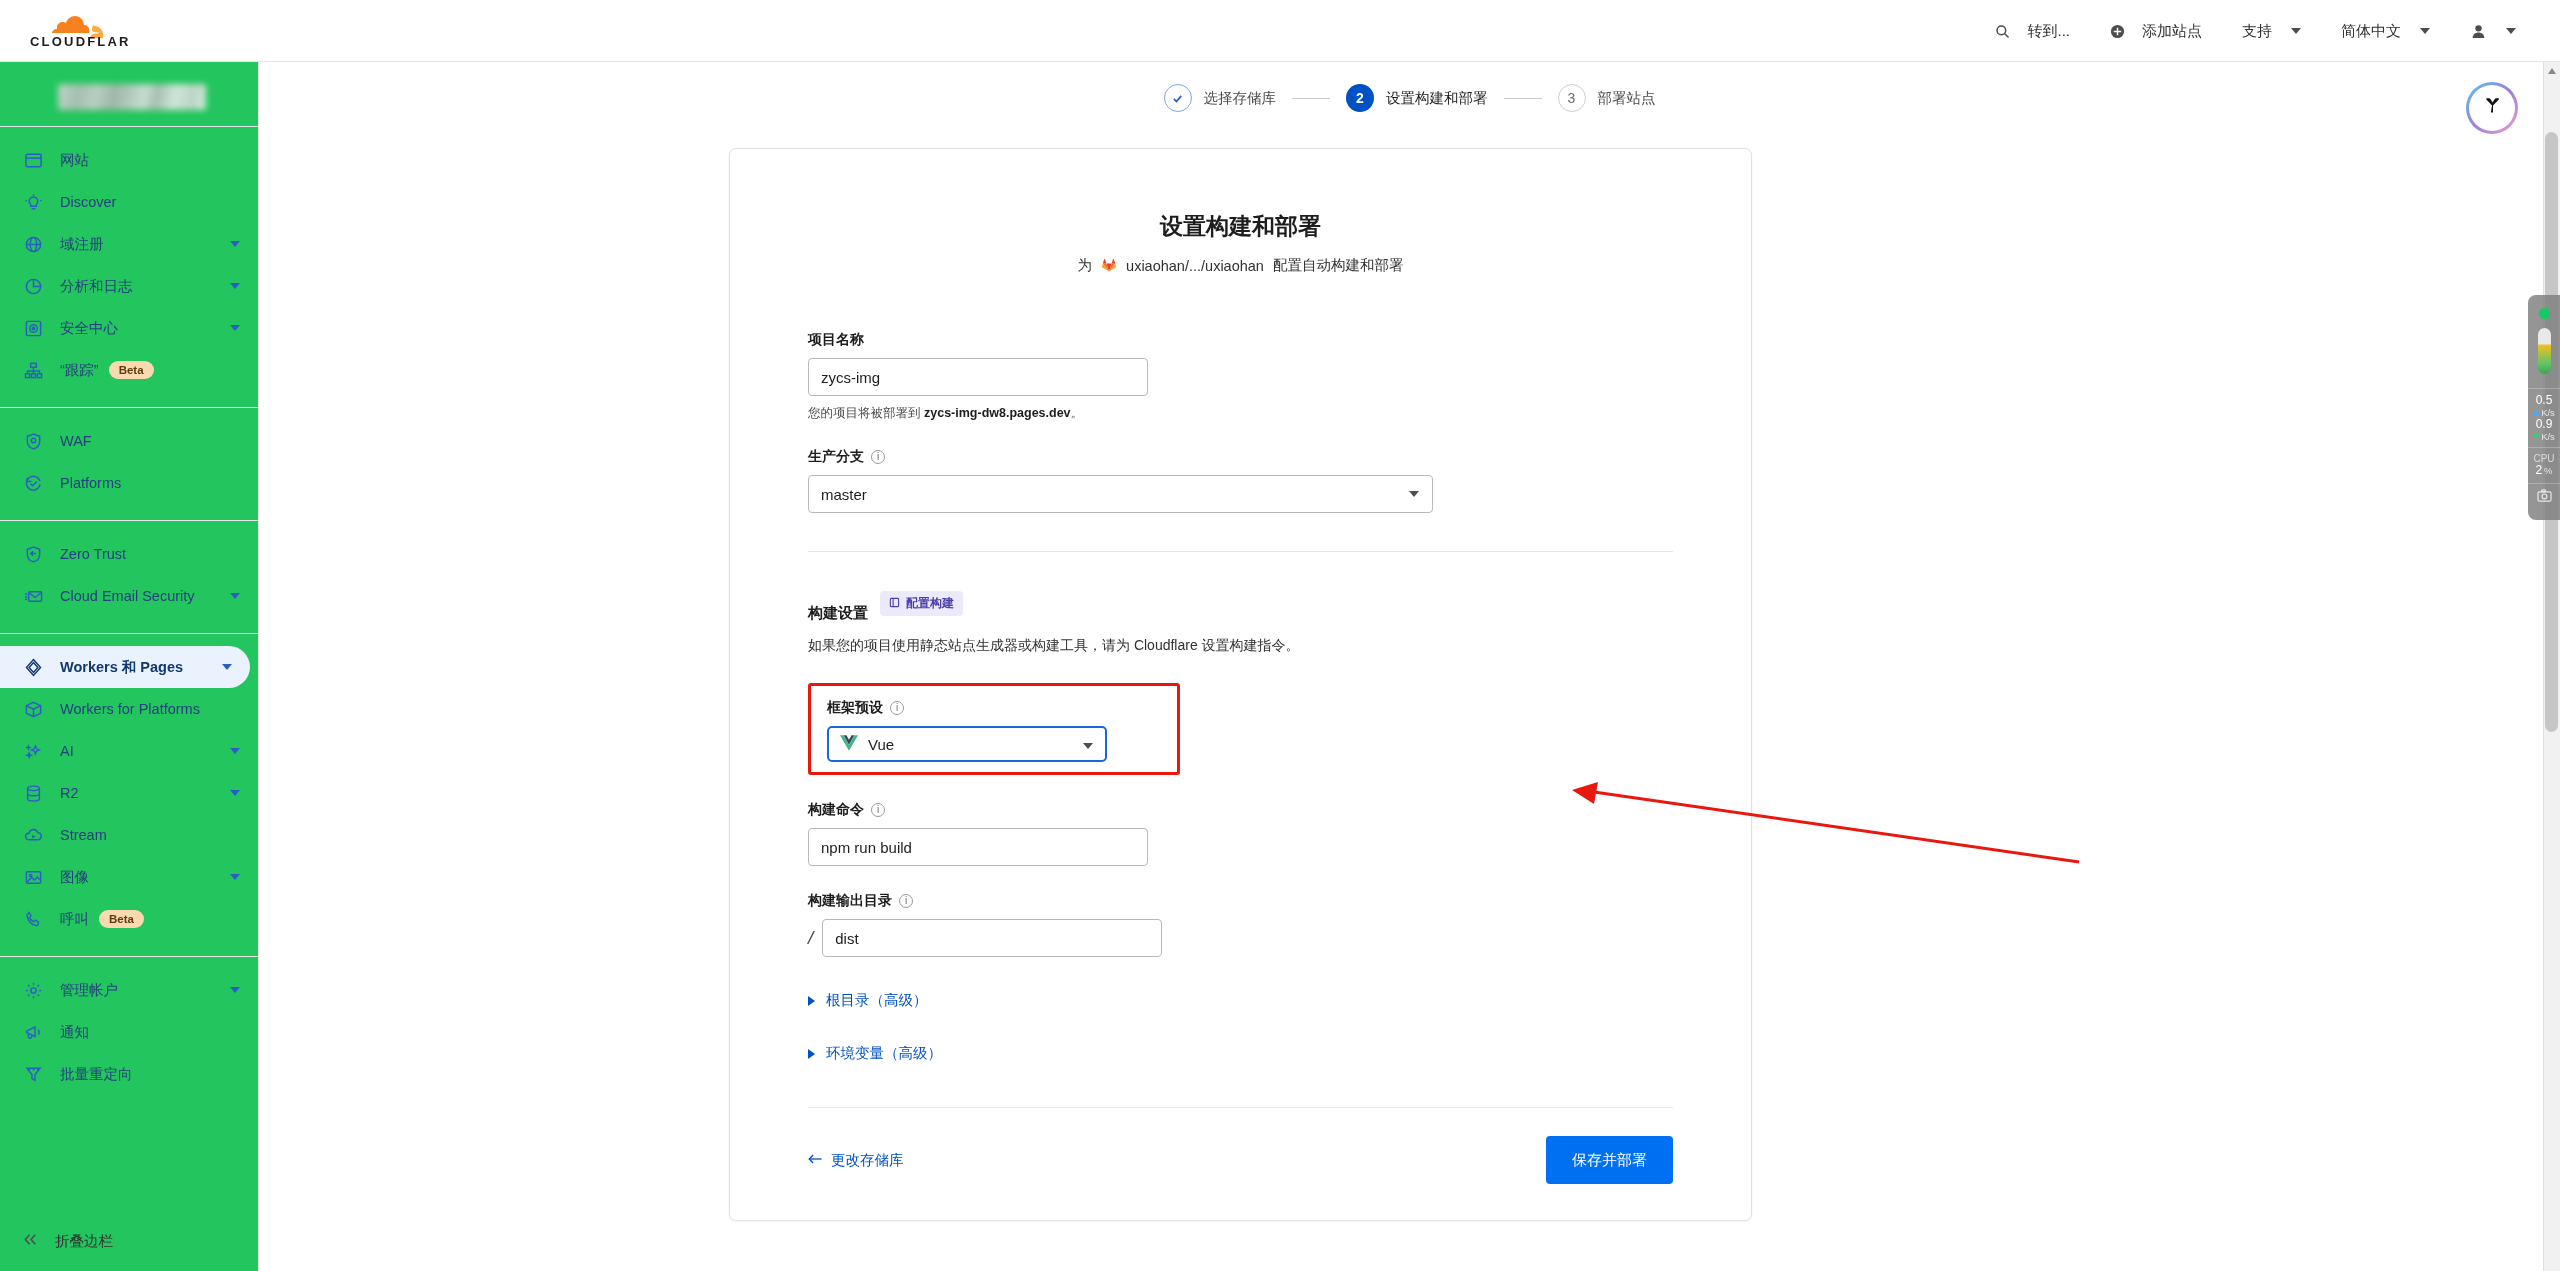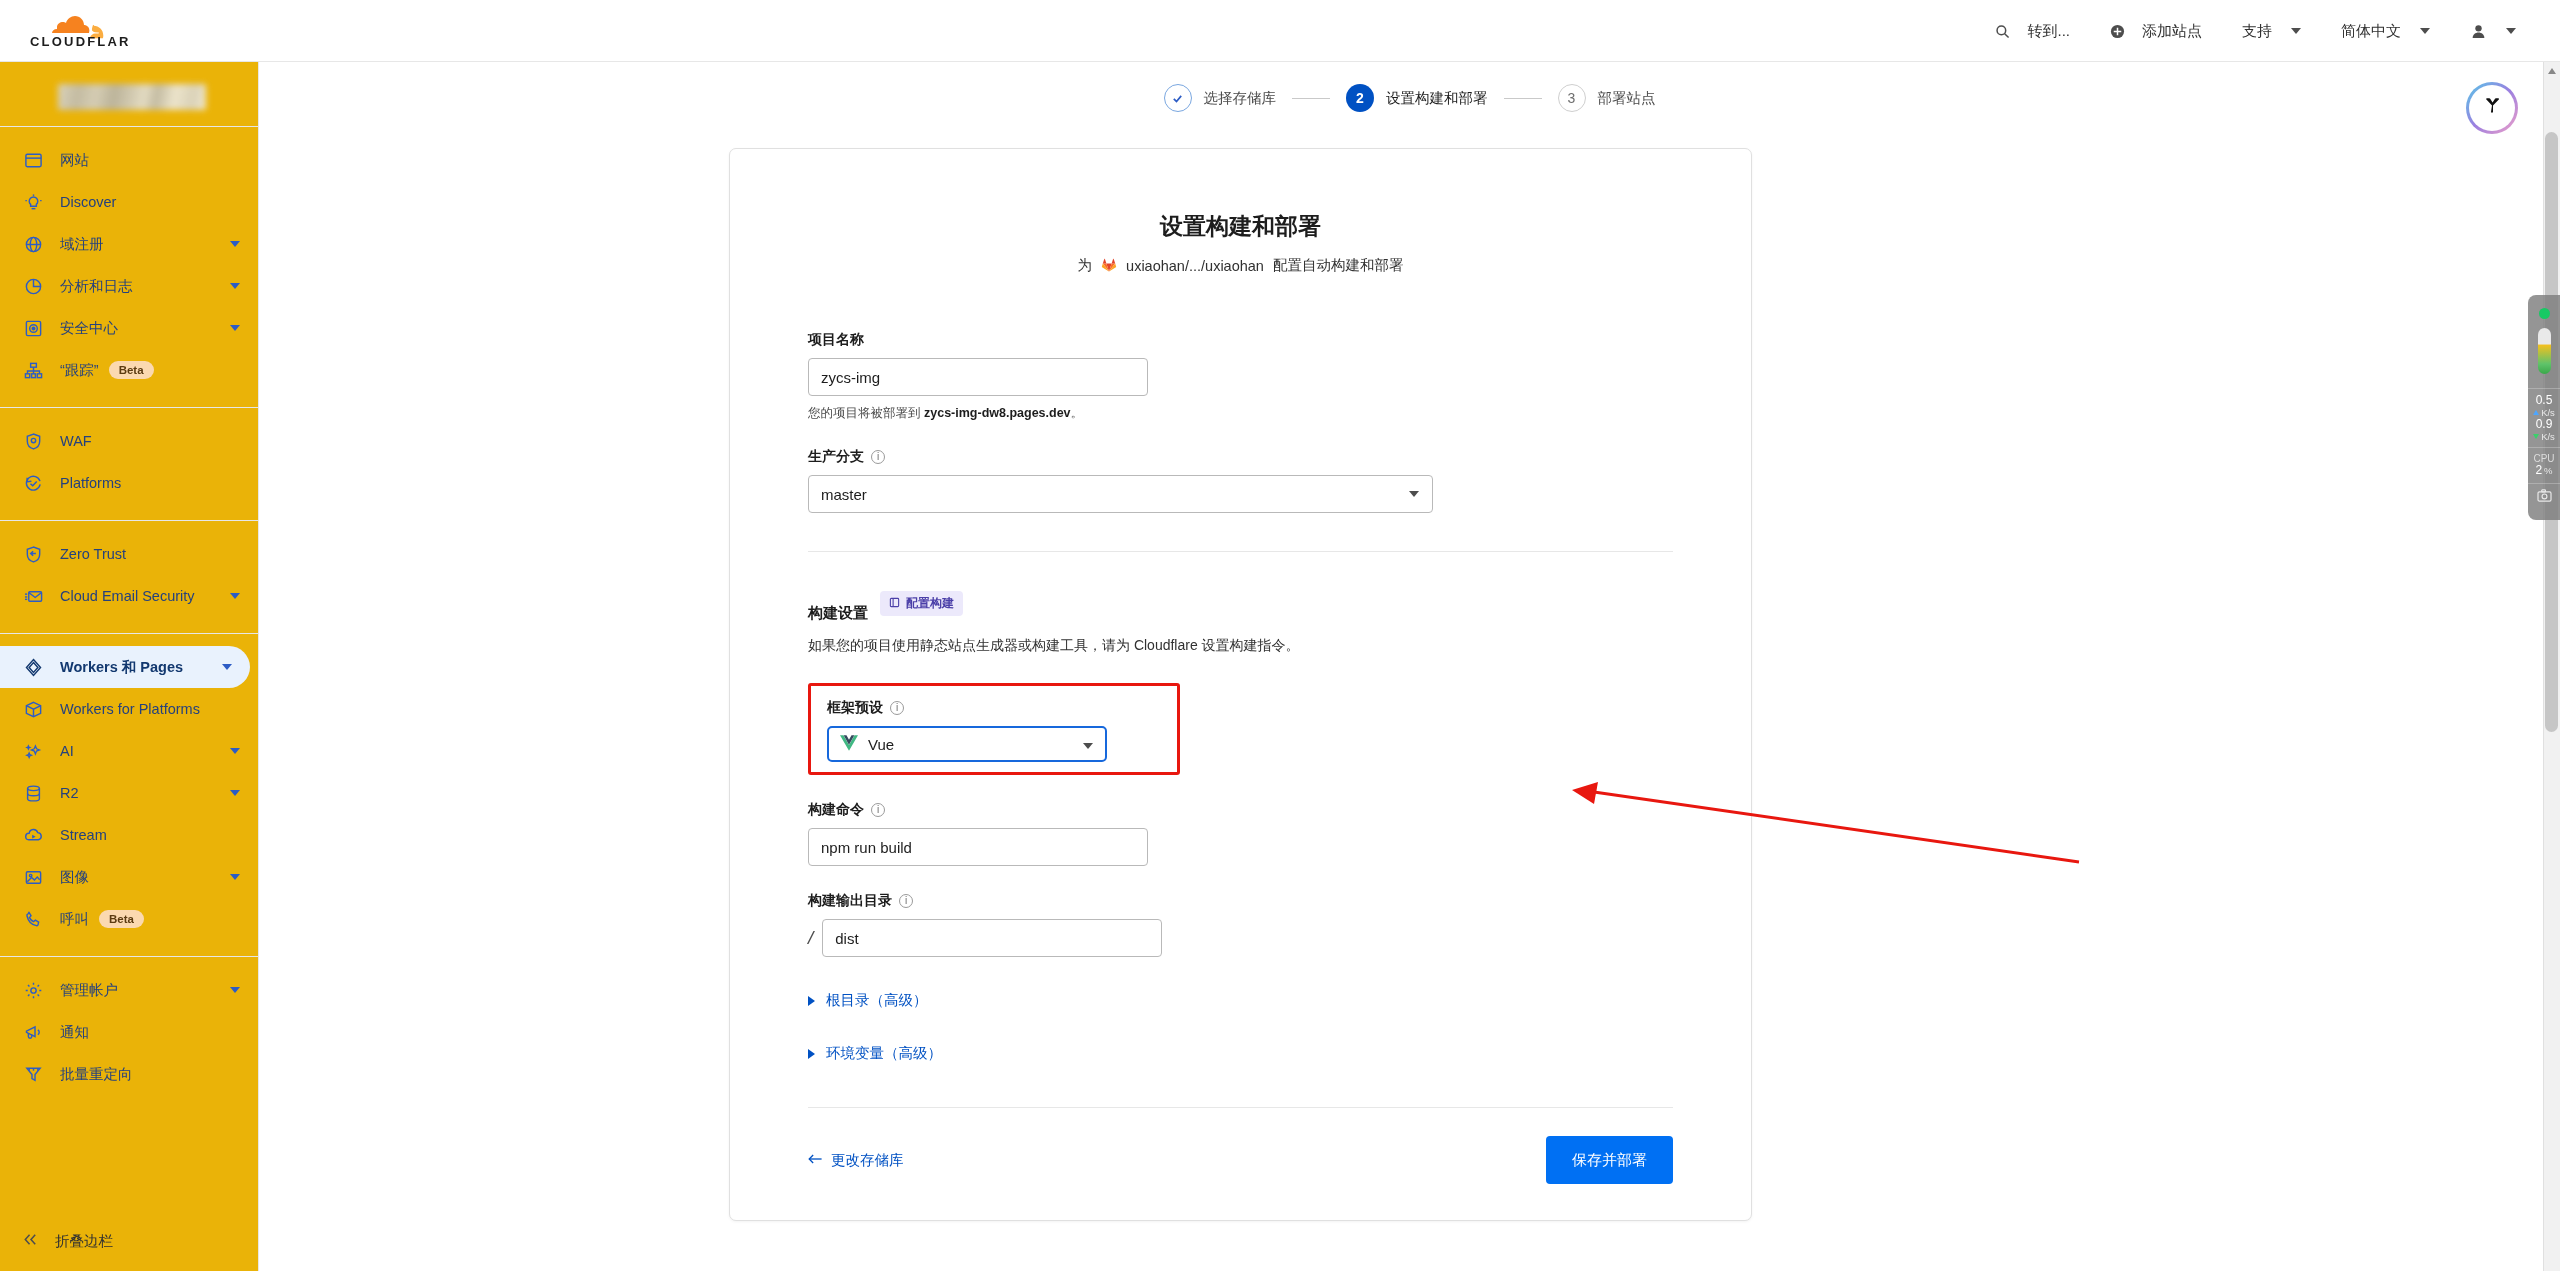--- a/index.html
+++ b/index.html
@@ -30,21 +30,21 @@
   .topnav-item svg { display:block; }
   .caret-down {
     width: 0; height: 0; border-left: 5px solid transparent;
     border-right: 5px solid transparent; border-top: 6px solid #4d4d4d;
     margin-left: 2px;
   }
 
   
   .sidebar {
     position: absolute; top: 62px; left: 0; width: 259px; height: 1209px;
-    background: #eab308; border-right: 1px solid #e7e7e7;
+    background: #22c55e; border-right: 1px solid #e7e7e7;
   }
   .acct-blur {
     margin: 22px 0 0 58px; width: 148px; height: 26px;
     background: linear-gradient(100deg,#d9d9d9 0%,#bdbdbd 14%,#d2d2d2 26%,#b4b4b4 38%,#cfcfcf 50%,#e3e3e3 58%,#bdbdbd 66%,#ededed 78%,#d7d7d7 90%,#f2f2f2 100%);
     filter: blur(3px); border-radius: 2px; opacity: .85;
   }
   .side-divider { height: 1px; background: #e7e7e7; margin: 16px 0 12px 0; }
   .side-item {
     display: flex; align-items: center; height: 42px;
     padding-left: 22px; padding-right: 14px; cursor: pointer;

